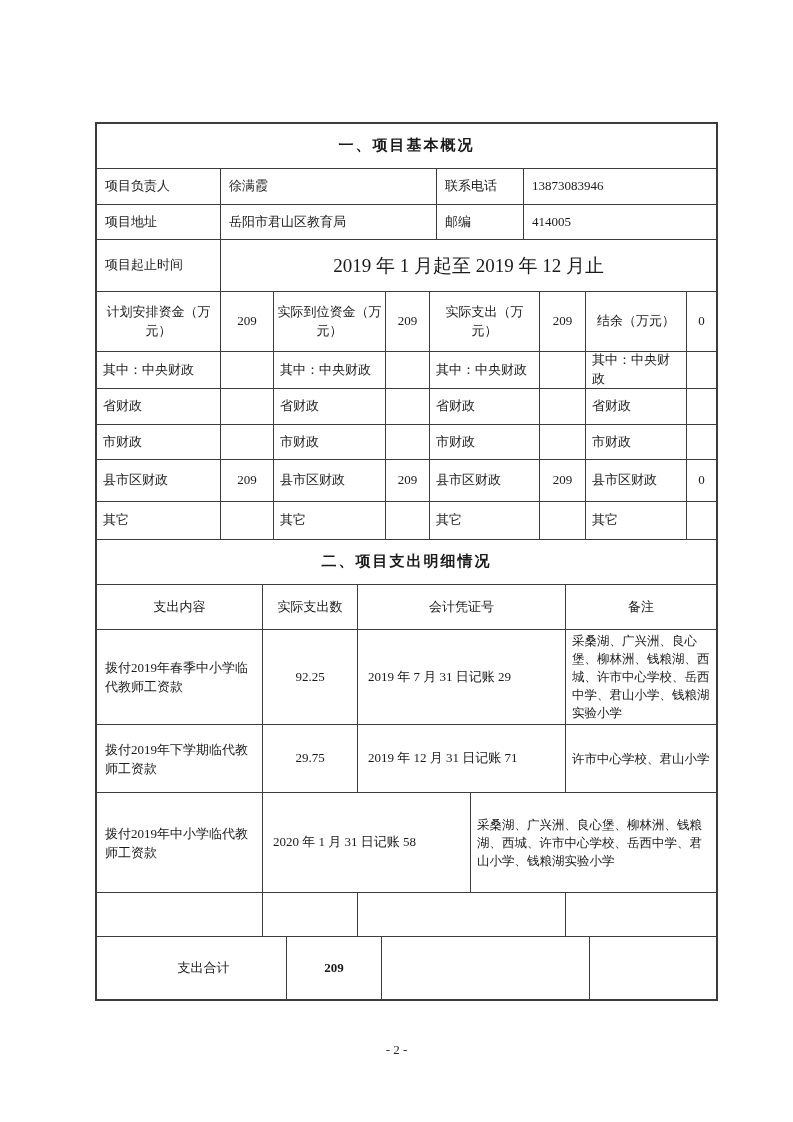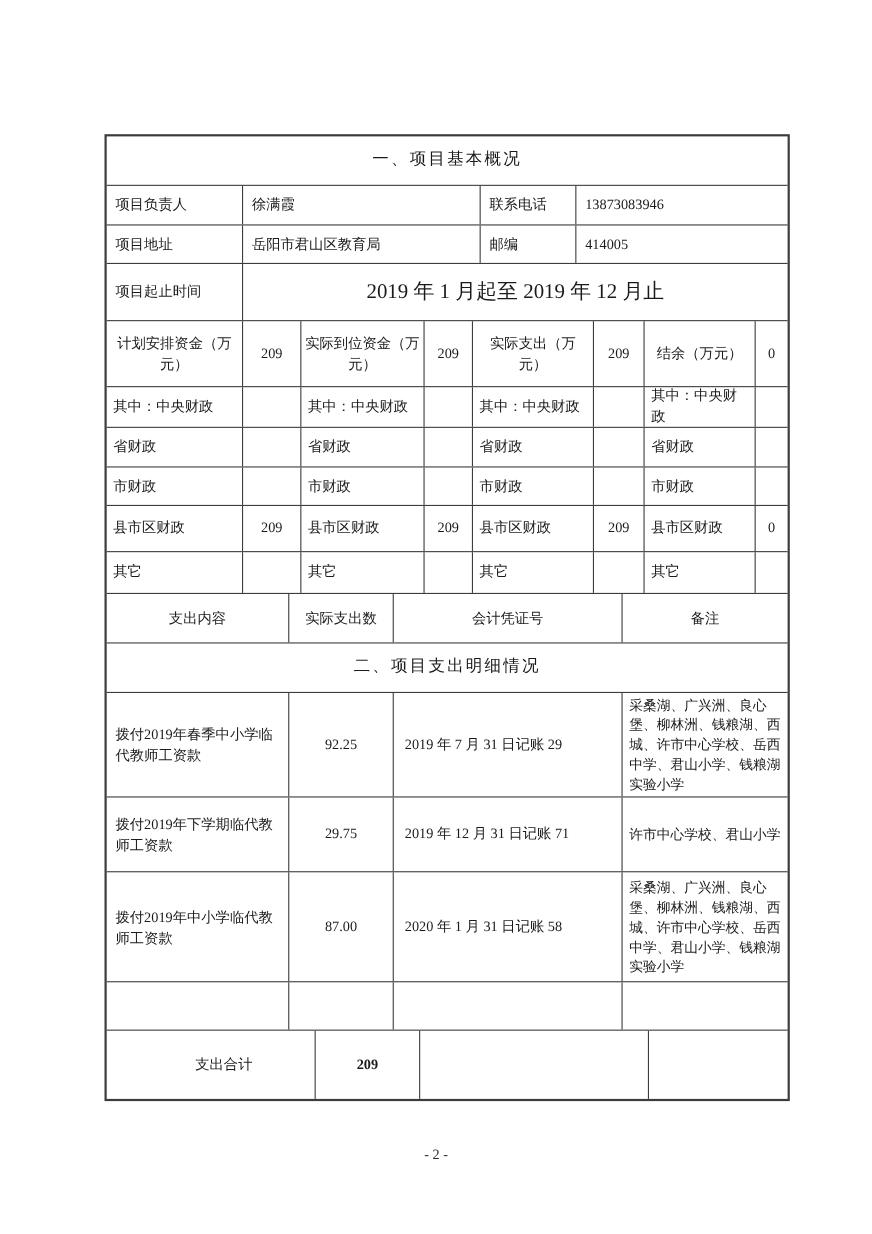--- a/index.html
+++ b/index.html
@@ -42,21 +42,21 @@
     line-height:1.45;
     overflow:hidden;
   }
   .cell:last-child{border-right:none;}
   .center{justify-content:center;text-align:center;padding:2px 3px;}
   .title-row{height:45px;}
   .title-cell{
     width:100%;
     justify-content:center;
     text-align:center;
-    font-weight:normal;
+    font-weight:bold;
     font-size:15px;
     letter-spacing:2px;
   }
   
   .h36{height:36px;} .h35{height:35px;} .h52{height:52px;}
   .h60{height:60px;} .h37{height:37px;} .h42{height:42px;} .h38{height:38px;}
   .h45{height:45px;} .h95{height:95px;} .h68{height:68px;} .h100{height:100px;}
   .h44{height:44px;} .h62{height:62px;padding-left:24px;}
   .w-a{width:124px;}
   .w-b{width:216px;}
@@ -183,48 +183,47 @@
       <div class="cell f1 fund-label">其它</div>
       <div class="cell f2 center"></div>
       <div class="cell f3 fund-label">其它</div>
       <div class="cell f4 center"></div>
       <div class="cell f5 fund-label">其它</div>
       <div class="cell f6 center"></div>
       <div class="cell f7 fund-label">其它</div>
       <div class="cell f8 center"></div>
     </div>
 
+    <div class="row title-row">
+      <div class="cell title-cell">二、项目支出明细情况</div>
+    </div>
+
     <div class="row h45">
       <div class="cell s1 center">支出内容</div>
       <div class="cell s2 center">实际支出数</div>
       <div class="cell s3 center">会计凭证号</div>
       <div class="cell s4 center">备注</div>
     </div>
 
-    <div class="row title-row">
-      <div class="cell title-cell">二、项目支出明细情况</div>
-    </div>
-
     <div class="row h95">
       <div class="cell s1 content-cell">拨付2019年春季中小学临代教师工资款</div>
       <div class="cell s2 center">92.25</div>
       <div class="cell s3 voucher">2019 年 7 月 31 日记账 29</div>
       <div class="cell s4 remark">采桑湖、广兴洲、良心堡、柳林洲、钱粮湖、西城、许市中心学校、岳西中学、君山小学、钱粮湖实验小学</div>
     </div>
 
     <div class="row h68">
       <div class="cell s1 content-cell">拨付2019年下学期临代教师工资款</div>
       <div class="cell s2 center">29.75</div>
       <div class="cell s3 voucher">2019 年 12 月 31 日记账 71</div>
       <div class="cell s4 remark">许市中心学校、君山小学</div>
     </div>
 
     <div class="row h100">
       <div class="cell s1 content-cell">拨付2019年中小学临代教师工资款</div>
-      <div class="cell s2 center">87.00</div>
       <div class="cell s3 voucher">2020 年 1 月 31 日记账 58</div>
       <div class="cell s4 remark">采桑湖、广兴洲、良心堡、柳林洲、钱粮湖、西城、许市中心学校、岳西中学、君山小学、钱粮湖实验小学</div>
     </div>
 
     <div class="row h44">
       <div class="cell s1 content-cell"></div>
       <div class="cell s2 center"></div>
       <div class="cell s3 voucher"></div>
       <div class="cell s4 remark"></div>
     </div>

